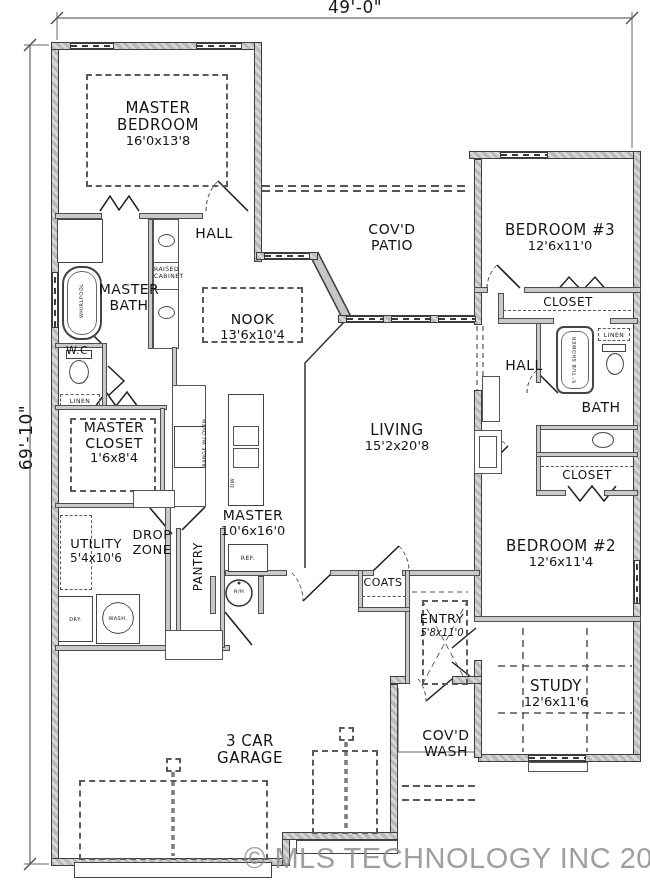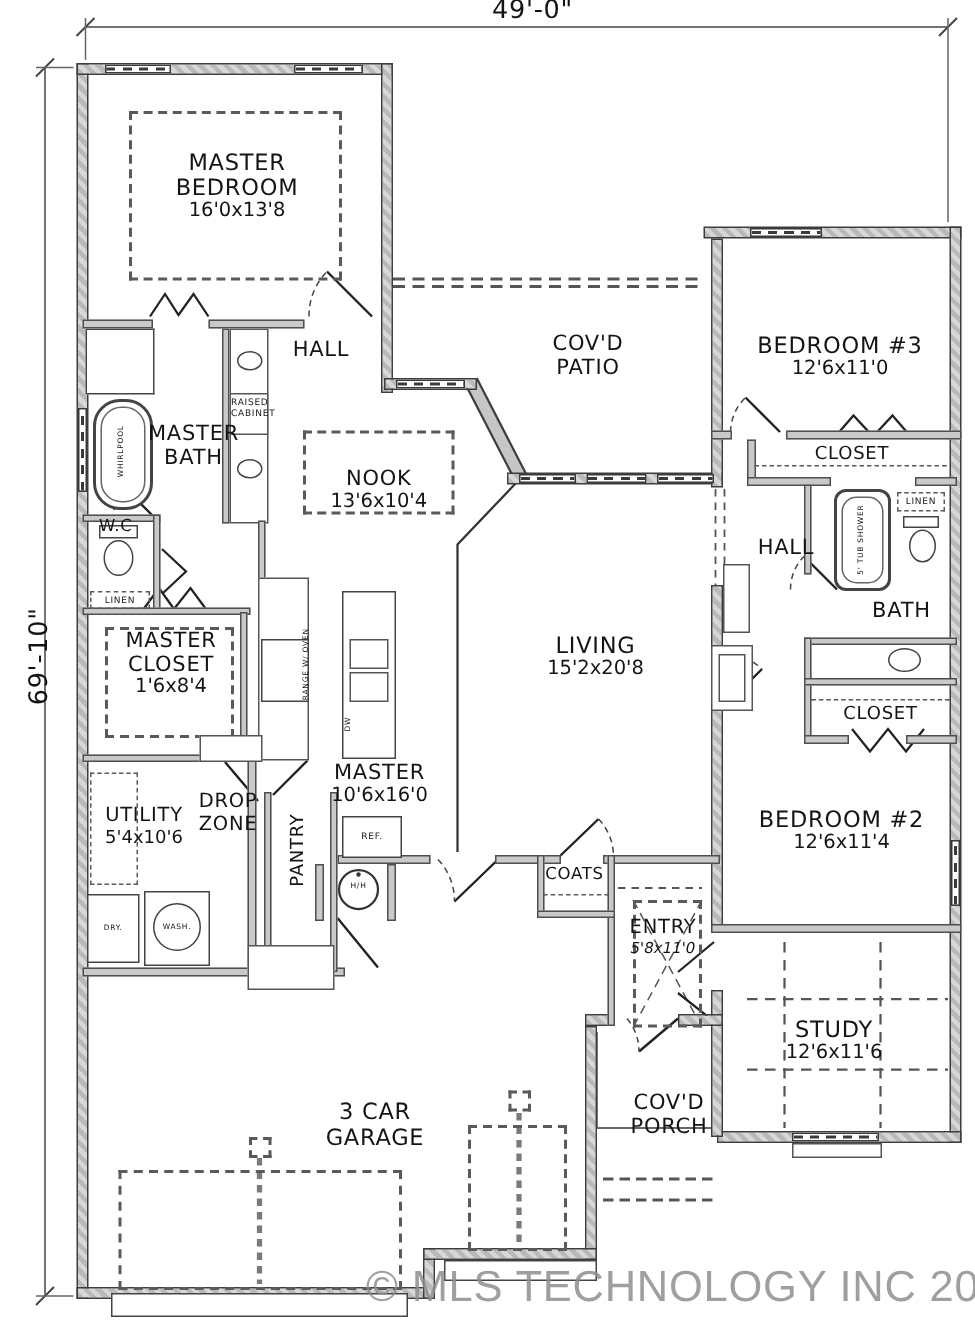--- a/index.html
+++ b/index.html
@@ -275,16 +275,16 @@
   <div class="lbl" style="left:357px;top:577px;width:52px;font-size:11px;">COATS</div>
   <div class="lbl" style="left:408px;top:612px;width:68px;font-size:13px;">
     <div>ENTRY</div>
     <div class="dims" style="font-size:10px;font-style:italic;">5'8x11'0</div>
   </div>
   <div class="lbl" style="left:506px;top:678px;width:100px;font-size:15px;">
     <div>STUDY</div>
     <div class="dims">12'6x11'6</div>
   </div>
   <div class="lbl" style="left:205px;top:686px;width:90px;font-size:15px;margin-top:47px;">3 CAR GARAGE</div>
-  <div class="lbl" style="left:410px;top:728px;width:72px;font-size:14px;">COV'D PORCH</div>
+  <div class="lbl" style="left:410px;top:728px;width:72px;font-size:14px;">COV'D WASH</div>
 
   <div id="watermark">© MLS TECHNOLOGY INC 2022</div>
 </div>
 
 </body></html>

